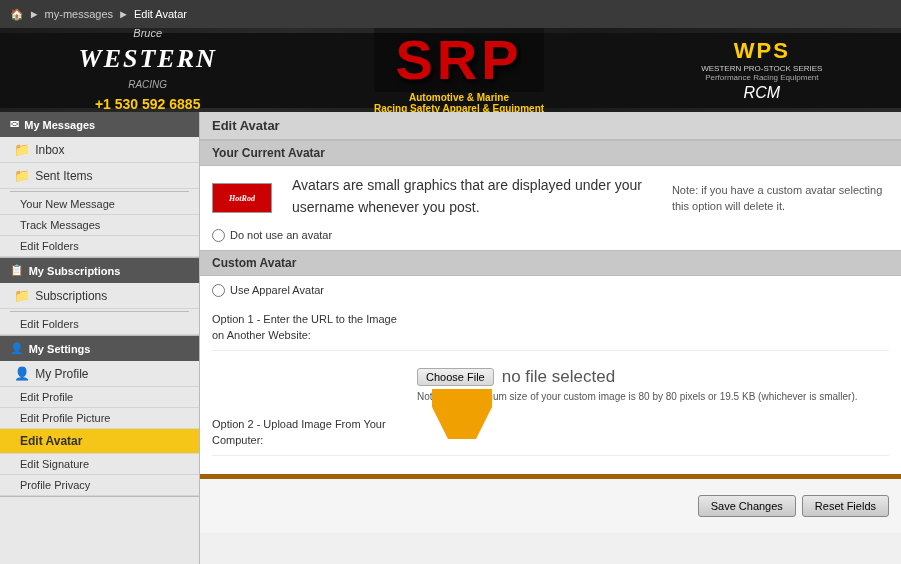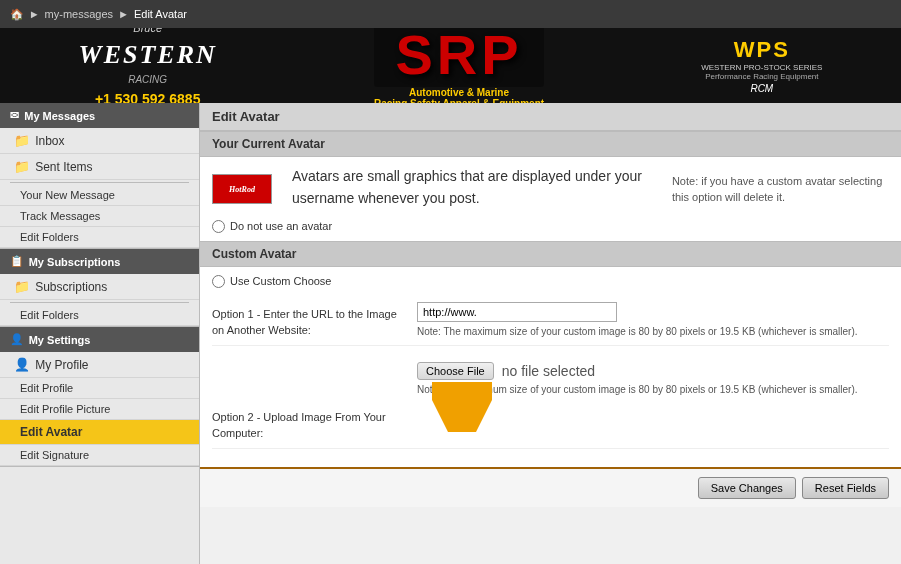--- a/index.html
+++ b/index.html
@@ -3,21 +3,21 @@
   <meta charset="utf-8">
   <style>
     * { margin: 0; padding: 0; box-sizing: border-box; }
     body { font-family: Arial, Helvetica, sans-serif; font-size: 12px; background: #c0c0c0; width: 901px; height: 564px; overflow: hidden; }
 
     
     .top-bar { background: #3a3a3a; height: 28px; display: flex; align-items: center; padding: 0 10px; color: #ccc; font-size: 11px; }
     .top-bar .breadcrumb { display: flex; align-items: center; gap: 5px; }
 
     
-    .banner { height: 75px; background: linear-gradient(135deg, #1a1a1a 0%, #2a2a2a 30%, #1a1a1a 60%, #2a2a2a 100%); display: flex; align-items: center; justify-content: space-between; overflow: hidden; position: relative; }
+    .banner { height: 84px; background: linear-gradient(135deg, #1a1a1a 0%, #2a2a2a 30%, #1a1a1a 60%, #2a2a2a 100%); display: flex; align-items: center; justify-content: space-between; overflow: hidden; position: relative; }
     .banner-inner { width: 100%; height: 75px; background: #111; display: flex; align-items: center; justify-content: space-around; }
     .banner-kenner { color: #fff; font-size: 11px; text-align: center; line-height: 1.4; }
     .banner-srp { text-align: center; }
     .banner-wps { color: #fff; font-size: 9px; text-align: center; }
 
     
     .layout { display: flex; height: calc(564px - 28px - 75px); }
 
     
     .sidebar { width: 200px; background: #e8e8e8; border-right: 1px solid #bbb; flex-shrink: 0; overflow-y: auto; }
@@ -49,24 +49,24 @@
     .use-custom-row { display: flex; align-items: center; gap: 5px; font-size: 11px; color: #333; margin-bottom: 8px; }
 
     .option-row { display: flex; align-items: flex-end; gap: 10px; margin-bottom: 10px; padding: 6px 0; border-bottom: 1px solid #eee; }
     .option-label { width: 195px; font-size: 11px; color: #333; line-height: 1.5; flex-shrink: 0; }
     .option-control { flex: 1; }
     .option-control input[type=text] { width: 200px; padding: 3px 5px; border: 1px solid #aaa; font-size: 11px; }
     .option-note { font-size: 10px; color: #555; margin-top: 3px; line-height: 1.4; }
 
     .file-row { display: flex; align-items: center; gap: 8px; }
     .choose-file-btn { padding: 2px 8px; background: linear-gradient(to bottom, #f0f0f0, #d8d8d8); border: 1px solid #aaa; font-size: 11px; cursor: pointer; border-radius: 3px; }
-    .no-file-text { font-size: 14px; color: #555; }
-
-    
-    .footer-actions { display: flex; justify-content: flex-end; gap: 6px; padding: 8px 12px; border-top: 2px solid #a16207; background: #f5f5f5; }
+    .no-file-text { font-size: 17px; color: #555; }
+
+    
+    .footer-actions { display: flex; justify-content: flex-end; gap: 6px; padding: 16px 12px; border-top: 5px solid #a16207; background: #f5f5f5; }
     .footer-actions button { padding: 4px 12px; font-size: 11px; border: 1px solid #888; cursor: pointer; border-radius: 3px; }
     .save-btn { background: linear-gradient(to bottom, #e8e8e8, #c8c8c8); }
     .reset-btn { background: linear-gradient(to bottom, #e8e8e8, #c8c8c8); }
   </style>
 </head>
 <body>
 
 <div class="top-bar">
   <div class="breadcrumb">
     <span>🏠</span>
@@ -87,21 +87,21 @@
     </div>
     <div class="banner-srp">
       <div style="font-size:56px; font-weight:bold; color:#cc0000; text-shadow:3px 3px 6px #000; font-family:Impact,Arial; letter-spacing:4px; background:rgba(0,0,0,0.3); padding:0 10px; border-radius:3px;">SRP</div>
       <div style="color:#ffcc00; font-size:10px; font-weight:bold;">Automotive &amp; Marine</div>
       <div style="color:#ffcc00; font-size:10px; font-weight:bold;">Racing Safety Apparel &amp; Equipment</div>
     </div>
     <div class="banner-wps">
       <div style="font-size:22px; font-weight:bold; color:#ffcc00; font-family:Impact,Arial; letter-spacing:2px;">WPS</div>
       <div style="font-size:8px; color:#ccc;">WESTERN PRO-STOCK SERIES</div>
       <div style="font-size:8px; color:#aaa;">Performance Racing Equipment</div>
-      <div style="font-size:10px; color:#fff; margin-top:2px; font-style:italic;">RCM</div>
+      <div style="font-size:16px; color:#fff; margin-top:2px; font-style:italic;">RCM</div>
     </div>
   </div>
 </div>
 
 <div class="layout">
 
   <div class="sidebar">
 
     <div class="sidebar-section">
       <div class="sidebar-section-header">
@@ -143,20 +143,21 @@
       <div class="sidebar-item">
         <span class="person-icon">👤</span>
         <span>My Profile</span>
       </div>
       <div class="sidebar-item-sub">Edit Profile</div>
       <div class="sidebar-item-sub">Edit Profile Picture</div>
       <div class="sidebar-item active" style="padding-left:20px;">
         <span>Edit Avatar</span>
       </div>
       <div class="sidebar-item-sub">Edit Signature</div>
+      <div class="sidebar-item-sub">Profile Privacy</div>
     </div>
 
   </div>
 
   <div class="main">
     <div class="content-panel">
 
       <div class="content-header">Edit Avatar</div>
 
       <div class="section-title">Your Current Avatar</div>
@@ -178,29 +179,25 @@
         <div class="radio-row">
           <input type="radio" name="avatar-choice" id="no-avatar" style="">
           <label for="no-avatar">Do not use an avatar</label>
         </div>
       </div>
 
       <div class="section-title">Custom Avatar</div>
       <div class="custom-avatar-section">
         <div class="use-custom-row">
           <input type="radio" name="avatar-choice" id="use-custom" style="">
-          <label for="use-custom">Use Custom Choose</label>
+          <label for="use-custom">Use Apparel Avatar</label>
         </div>
 
         <div class="option-row">
           <div class="option-label">Option 1 - Enter the URL to the Image on Another Website:</div>
-          <div class="option-control">
-            <input type="text" value="http://www." style="">
-            <div class="option-note">Note: The maximum size of your custom image is 80 by 80 pixels or 19.5 KB (whichever is smaller).</div>
-          </div>
         </div>
 
         <div class="option-row">
           <div class="option-label">Option 2 - Upload Image From Your Computer:</div>
           <div class="option-control">
             <div class="file-row">
               <button class="choose-file-btn">Choose File</button>
               <span class="no-file-text">no file selected</span>
             </div>
             <div class="option-note">Note: The maximum size of your custom image is 80 by 80 pixels or 19.5 KB (whichever is smaller).</div>

